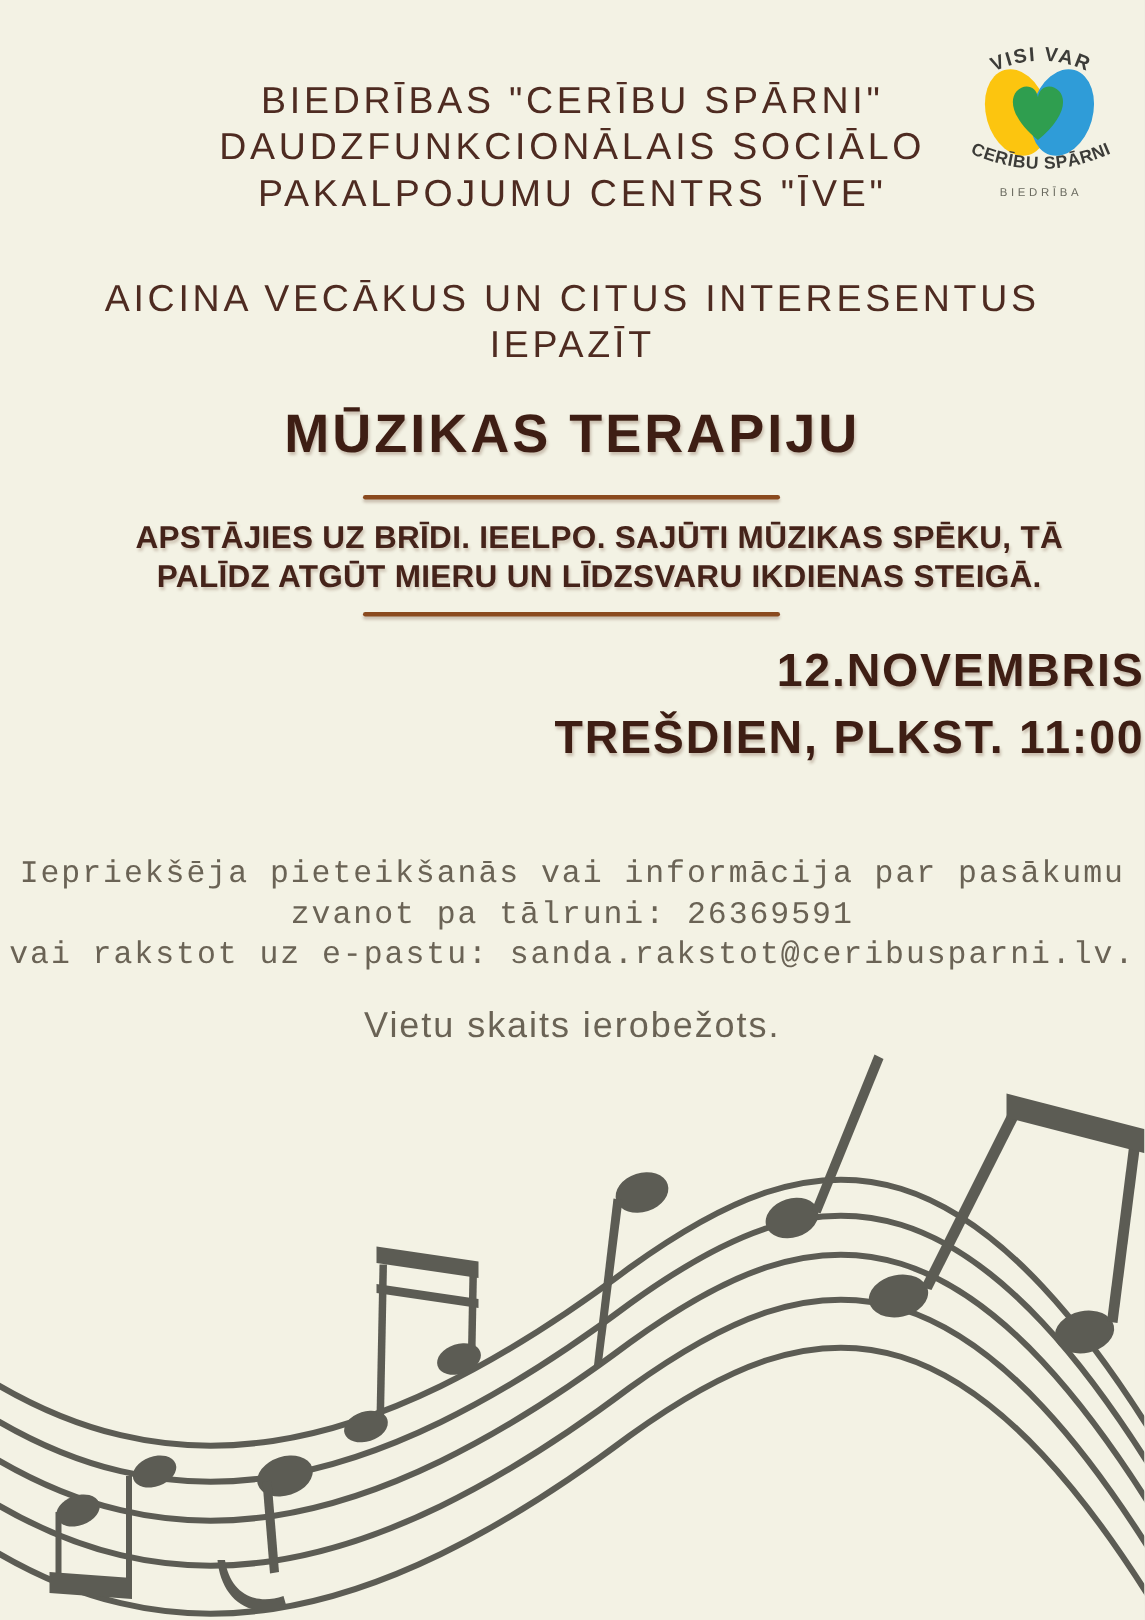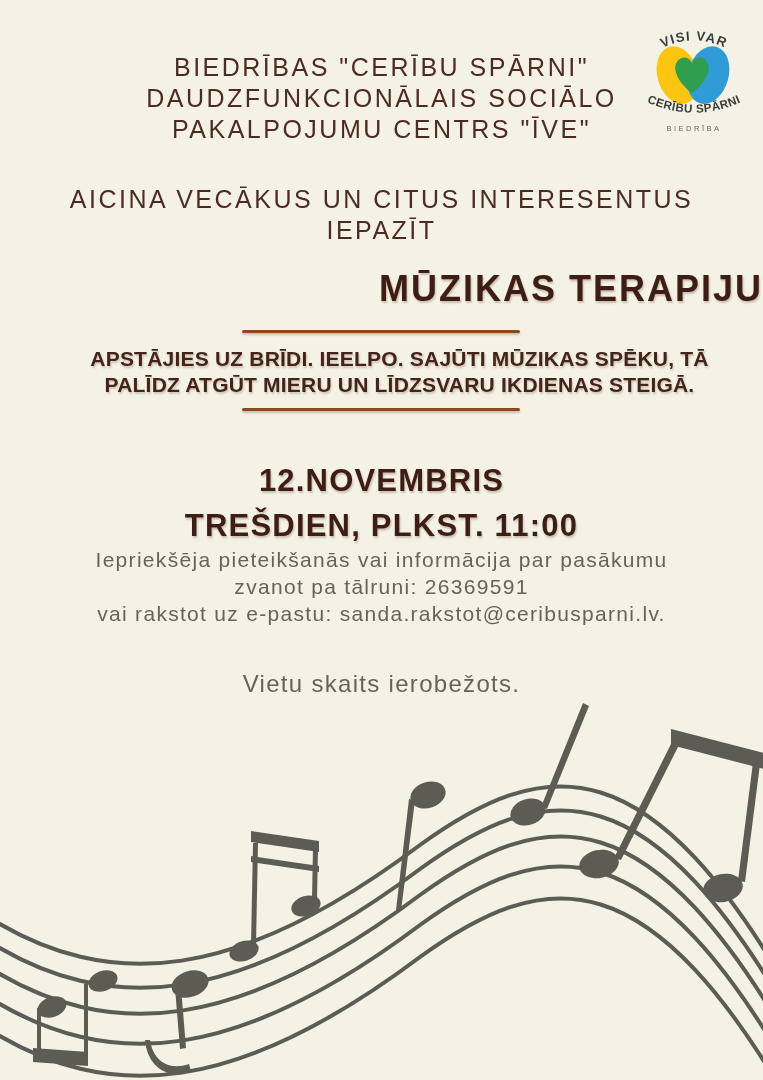--- a/index.html
+++ b/index.html
@@ -30,21 +30,20 @@
     line-height:31px;
     font-weight:400;
   }
   .headline{
     top:268px;
     color:#3e1e14;
     font-size:36px;
     font-weight:800;
     letter-spacing:2px;
     text-shadow:1px 2px 2px rgba(80,40,20,.25);
-    text-align:right;
   }
   .rule{
     position:absolute;
     left:242px;
     width:278px;height:3px;
     background:#8a4a1e;
     border-radius:2px;
     box-shadow:0 2px 2px rgba(80,40,20,.25);
   }
   .rule-1{top:330px;}
@@ -53,35 +52,37 @@
     top:346px;
     color:#45231a;
     font-size:21px;
     font-weight:700;
     letter-spacing:0.2px;
     line-height:26px;
     text-shadow:1px 2px 2px rgba(80,40,20,.22);
     padding-left:36px;
   }
   .event{
-    top:458px;
+    top:424px;
     color:#3e1e14;
     font-size:31px;
     font-weight:800;
     letter-spacing:1.2px;
     line-height:45px;
     text-shadow:1px 2px 2px rgba(80,40,20,.25);
+    text-align:right;
   }
   .contact{
-    top:546px;
+    top:570px;
     color:#6a6355;
     font-size:21px;
     letter-spacing:1.3px;
     line-height:27px;
     font-weight:400;
+    font-family:Liberation Mono, monospace;
   }
   .note{
     top:670px;
     color:#6a6355;
     font-size:24px;
     letter-spacing:1.3px;
     font-weight:400;
   }
   .logo{
     position:absolute;

